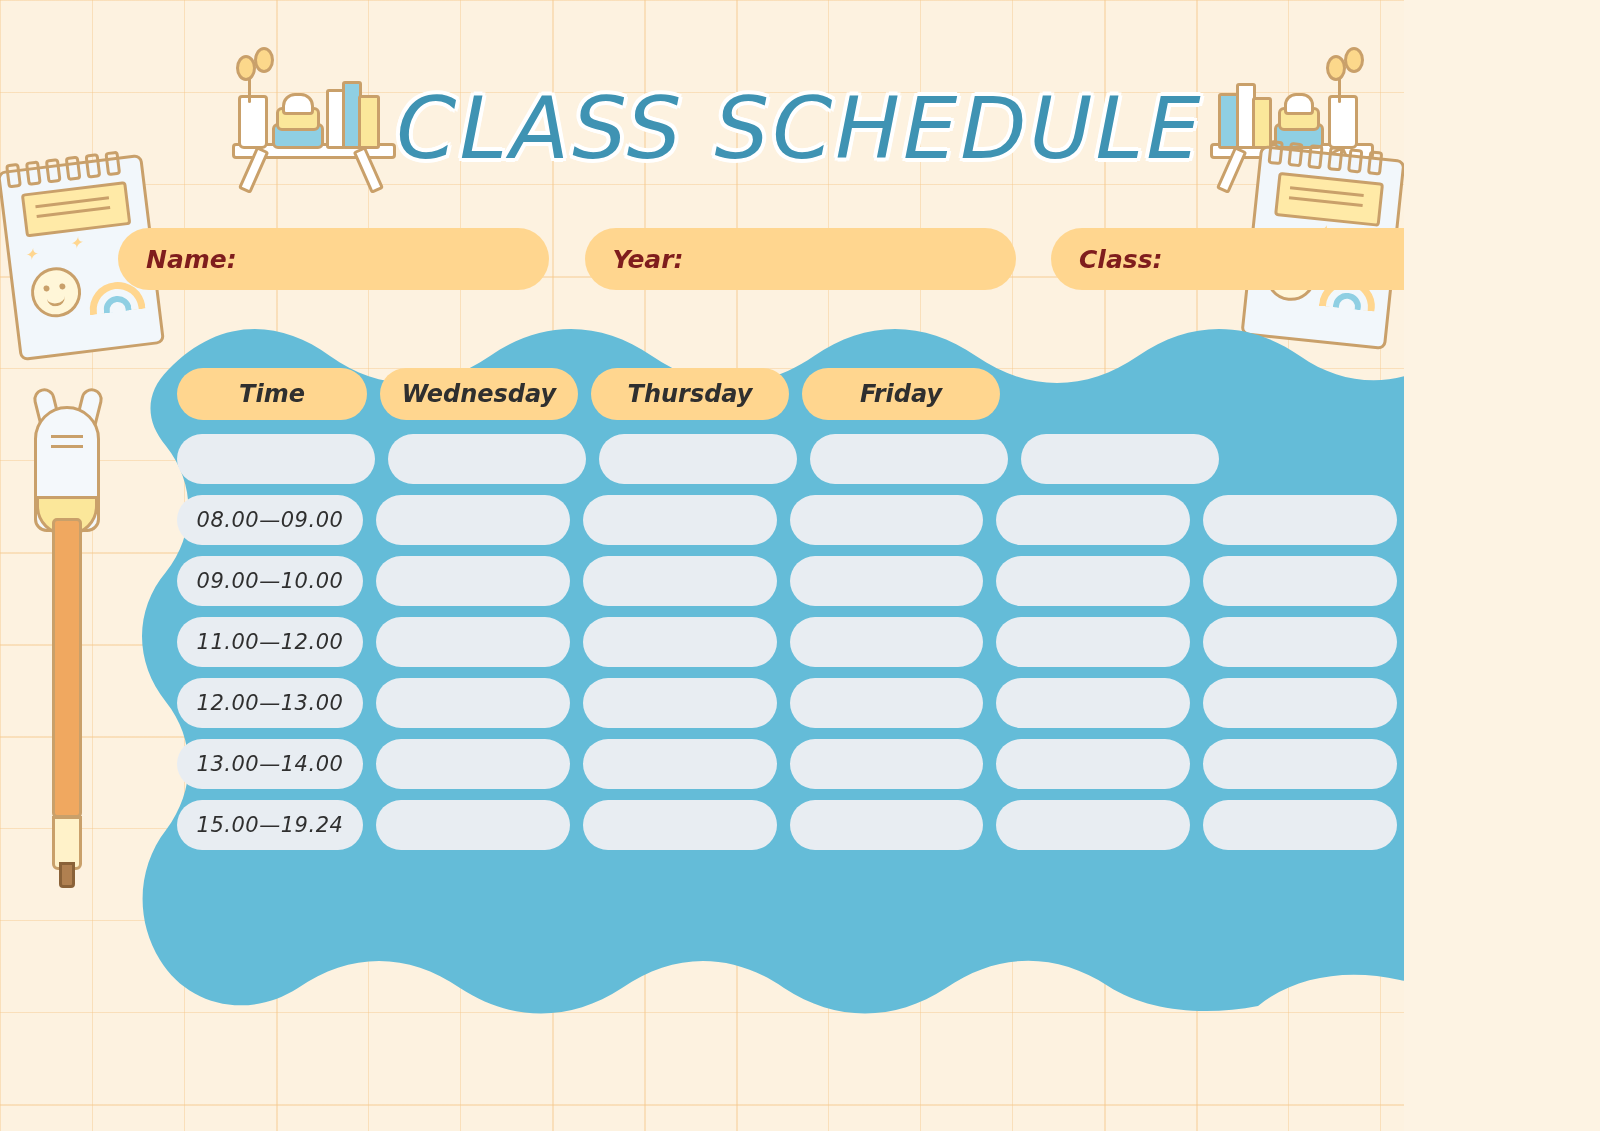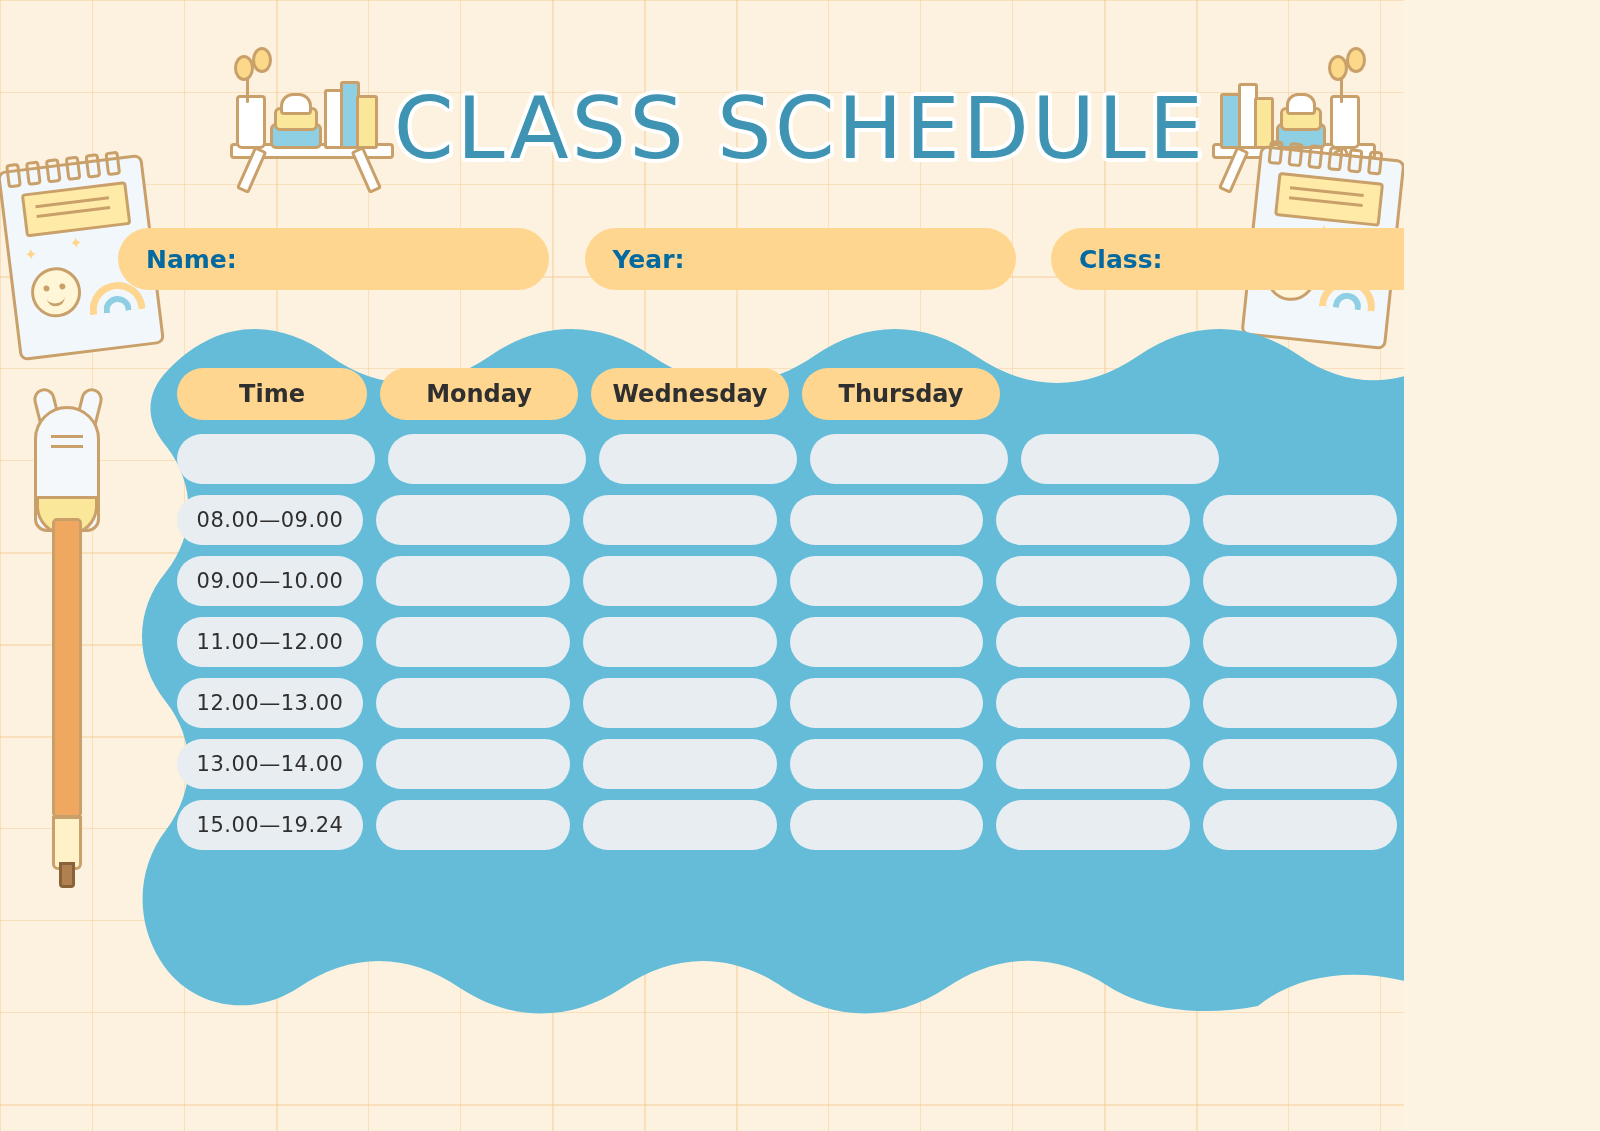--- a/index.html
+++ b/index.html
@@ -16,20 +16,21 @@
 
   #page {
     position: relative;
     width: 1404px;
     height: 1131px;
     background:
       repeating-linear-gradient(to right, rgba(245,200,140,0.45) 0 1.5px, rgba(0,0,0,0) 1.5px 92px),
       repeating-linear-gradient(to bottom, rgba(245,200,140,0.45) 0 1.5px, rgba(0,0,0,0) 1.5px 92px),
       #fdf2e0;
     overflow: hidden;
+    font-style: italic;
   }
 
   
   #title-row {
     position: absolute;
     top: 58px;
     left: 0;
     width: 1600px;
     height: 140px;
     display: flex;
@@ -126,21 +127,21 @@
     border-radius: 31px;
     display: flex;
     align-items: center;
     padding-left: 28px;
     box-sizing: border-box;
   }
   .info-label {
     font-family: "DejaVu Sans", sans-serif;
     font-size: 25px;
     font-weight: bold;
-    color: #0369a1;
+    color: #7f1d1d;
   }
 
   
   #panel-wrap {
     position: absolute;
     top: 300px;
     left: 108px;
     width: 1384px;
     height: 716px;
   }
@@ -526,23 +527,23 @@
         C 88,234 88,184 58,146
         C 36,120 38,92 60,70
         Z"></path>
     </svg>
   </div>
 
   <div id="table">
 
     <div class="t-row header">
       <div class="cell-time">Time</div>
-      <div class="cell-day">Monday</div>
       <div class="cell-day">Wednesday</div>
       <div class="cell-day">Thursday</div>
+      <div class="cell-day">Friday</div>
     </div>
 
     <div class="t-row body">
       <div class="cell-day"></div>
       <div class="cell-day"></div>
       <div class="cell-day"></div>
       <div class="cell-day"></div>
       <div class="cell-day"></div>
     </div>
 

